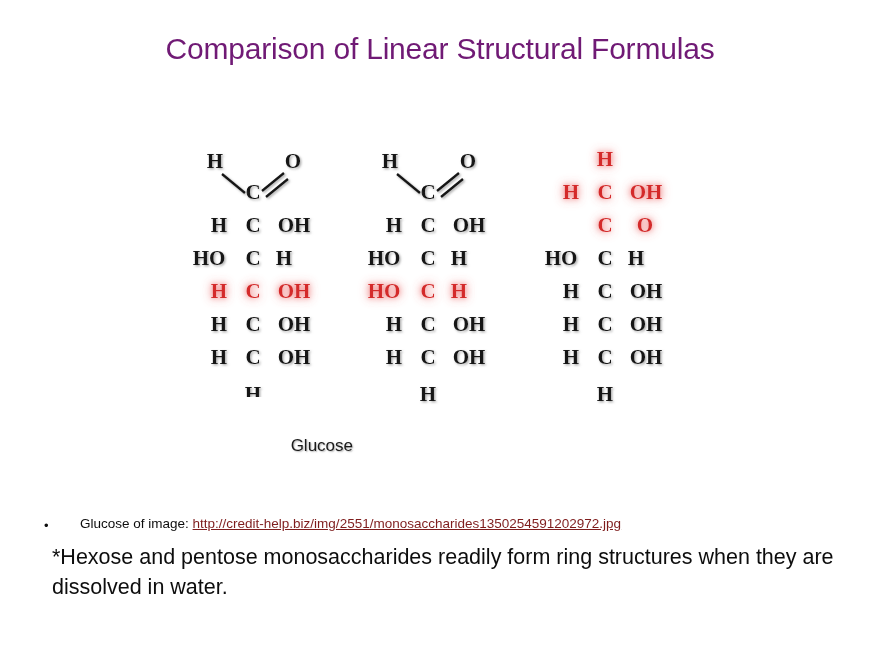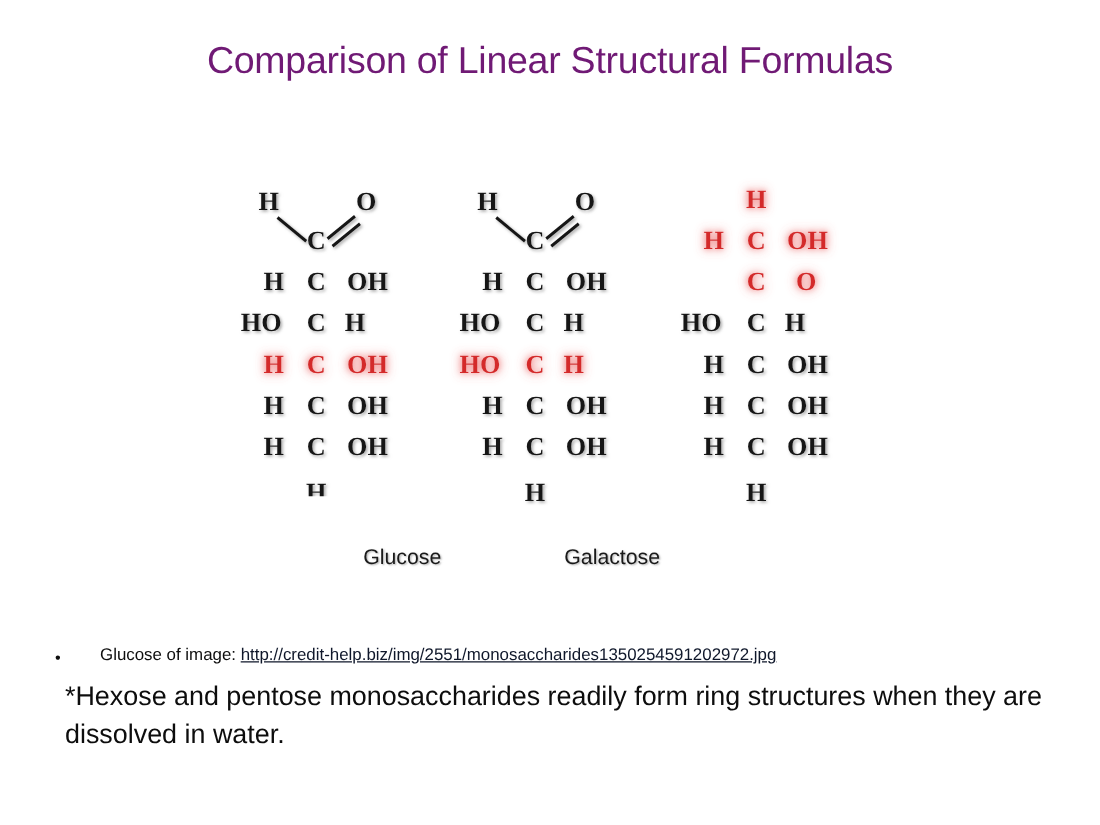--- a/index.html
+++ b/index.html
@@ -87,21 +87,21 @@
   .source-label {
     position: absolute;
     left: 40px;
     top: 0;
     font-size: 13.5px;
     line-height: 20px;
     color: #0d0d0d;
     white-space: nowrap;
   }
   .source-link {
-    color: #0f172a;
+    color: #7f1d1d;
   }
 
   
   .footnote {
     position: absolute;
     left: 52px;
     top: 542px;
     width: 800px;
     font-size: 21.5px;
     line-height: 30px;
@@ -214,21 +214,20 @@
         <line x1="111" y1="167" x2="125" y2="167" stroke="#131313" stroke-width="2.6" stroke-linecap="butt" filter="url(#glowDark)"></line>
         <line x1="100" y1="177" x2="100" y2="185" stroke="#131313" stroke-width="2.2" stroke-linecap="butt" filter="url(#glowDark)"></line>
         <text x="100" y="206" text-anchor="middle" font-family="&quot;Liberation Serif&quot;, serif" font-size="21" font-weight="700" fill="#131313" filter="url(#glowDark)">C</text>
         <text x="66" y="206" text-anchor="middle" font-family="&quot;Liberation Serif&quot;, serif" font-size="21" font-weight="700" fill="#131313" filter="url(#glowDark)">H</text>
         <line x1="76" y1="200" x2="89" y2="200" stroke="#131313" stroke-width="2.6" stroke-linecap="butt" filter="url(#glowDark)"></line>
         <text x="141" y="206" text-anchor="middle" font-family="&quot;Liberation Serif&quot;, serif" font-size="21" font-weight="700" fill="#131313" filter="url(#glowDark)">OH</text>
         <line x1="111" y1="200" x2="125" y2="200" stroke="#131313" stroke-width="2.6" stroke-linecap="butt" filter="url(#glowDark)"></line>
         <line x1="100" y1="210" x2="100" y2="223" stroke="#131313" stroke-width="2.2" stroke-linecap="butt" filter="url(#glowDark)"></line>
         <text x="100" y="243" text-anchor="middle" font-family="&quot;Liberation Serif&quot;, serif" font-size="21" font-weight="700" fill="#131313" filter="url(#glowDark)">H</text>
       </svg>
-    <div class="mol-label">Galactose</div>
   </div>
 
   <div class="molecule" id="mol-fructose">
     <svg class="mol-svg" id="svg-fructose" viewBox="0 0 200 270">
         <defs>
           <filter id="glowDark" x="-60%" y="-60%" width="220%" height="220%">
             <feDropShadow dx="1.3" dy="1.3" stdDeviation="1.1" flood-color="#8c8c8c" flood-opacity="0.75"></feDropShadow>
           </filter>
           <filter id="glowRed" x="-90%" y="-90%" width="280%" height="280%">
             <feDropShadow dx="0" dy="0" stdDeviation="4" flood-color="#f08a8a" flood-opacity="0.95"></feDropShadow>

